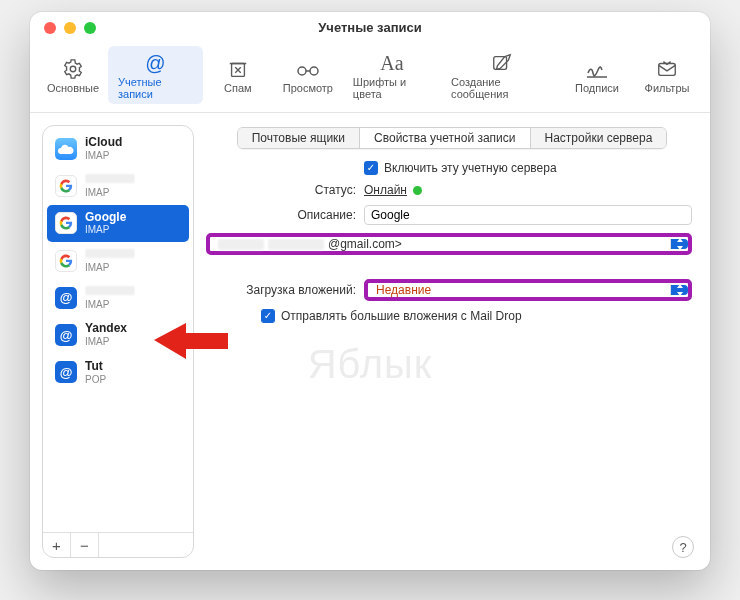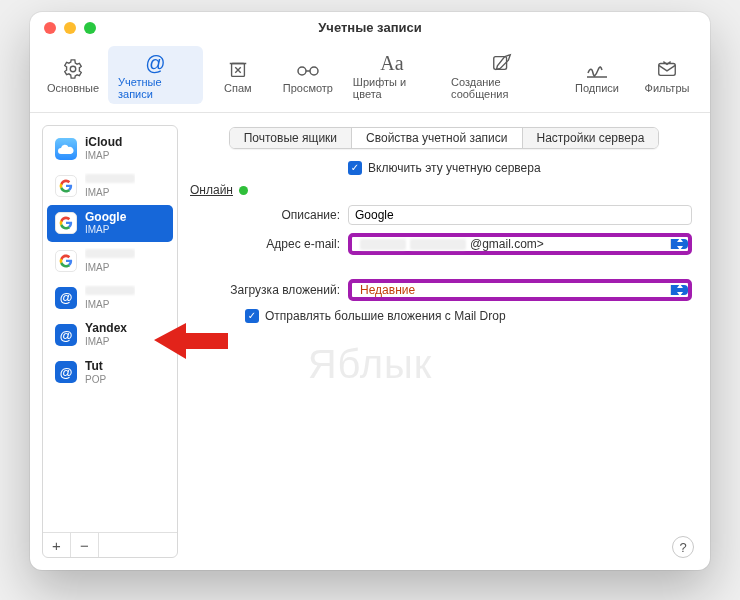--- a/index.html
+++ b/index.html
@@ -13,21 +13,21 @@
   .traffic { position: absolute; left: 14px; top: 10px; display: flex; gap: 8px; }
   .dot { width: 12px; height: 12px; border-radius: 50%; }
   .dot.red { background:#ff5f57; } .dot.yellow{background:#febc2e;} .dot.green{background:#28c840;}
   .title { font-size: 13px; font-weight: 600; color:#333; }
   .toolbar { display:flex; padding: 4px 8px 8px 8px; gap:0; border-bottom:1px solid #e4e4e4; }
   .tb-item { display:flex; flex-direction:column; align-items:center; justify-content:center; padding:4px 10px; border-radius:6px; font-size:11px; color:#555; min-width:70px; cursor:default;}
   .tb-item.selected { background:#e9f0fb; color:#1667d9; }
   .tb-item .icon { height:26px; display:flex; align-items:center; justify-content:center; font-size:20px; color:#5a5a5a;}
   .tb-item.selected .icon { color:#1667d9;}
   .content { flex:1; display:flex; padding:12px 12px 12px 12px; gap:12px; position:relative;}
-  .sidebar { width:136px; display:flex; flex-direction:column; border:1px solid #d8d8d8; border-radius:6px; background:#fff; }
+  .sidebar { width:152px; display:flex; flex-direction:column; border:1px solid #d8d8d8; border-radius:12px; background:#fff; }
   .acct-list { flex:1; overflow:auto; padding:4px 0;}
   .acct { display:flex; align-items:center; gap:8px; padding:6px 8px; margin:0 4px; border-radius:5px; cursor:default;}
   .acct.selected { background:#1667d9; color:#fff;}
   .acct .aicon { width:22px; height:22px; border-radius:5px; display:flex; align-items:center; justify-content:center; font-size:13px; font-weight:700; color:#fff;}
   .acct .ainfo { display:flex; flex-direction:column; line-height:1.15; overflow:hidden;}
   .acct .an { font-size:12px; font-weight:600; color:#222; white-space:nowrap; overflow:hidden; text-overflow:ellipsis;}
   .acct.selected .an{color:#fff;}
   .acct .ap { font-size:10px; color:#8a8a8a;}
   .acct.selected .ap{color:#dbe8fb;}
   .sb-footer { border-top:1px solid #e0e0e0; display:flex; }
@@ -232,33 +232,33 @@
 
       <div class="form">
         <div class="row">
           <div class="lbl"></div>
           <div class="val">
             <span class="chk"></span>
             <span style="font-size:12px;color:#333;">Включить эту учетную сервера</span>
           </div>
         </div>
         <div class="row">
+          <div class="lbl">Статус:</div>
           <div class="val">
             <span style="font-size:12px;color:#333;text-decoration:underline;">Онлайн</span>
             <span class="status-dot"></span>
           </div>
         </div>
         <div class="row">
           <div class="lbl">Описание:</div>
           <div class="val">
               <input class="txt-input" value="Google" style="">
             </div>
         </div>
         <div class="row">
-          <div class="lbl">Адрес e-mail:</div>
           <div class="val">
             <div class="select">
               <span style="display:flex;align-items:center;gap:4px;">
                 <span class="blursq"></span>
                 <span class="blursq" style="width:56px;"></span>
                 <span style="font-size:12px;color:#333;">@gmail.com&gt;</span>
               </span>
               <span class="sel-end">
                   <svg viewBox="0 0 8 12" fill="currentColor">
                     <path d="M4 0l3 4H1zM4 12l3-4H1z"></path>

